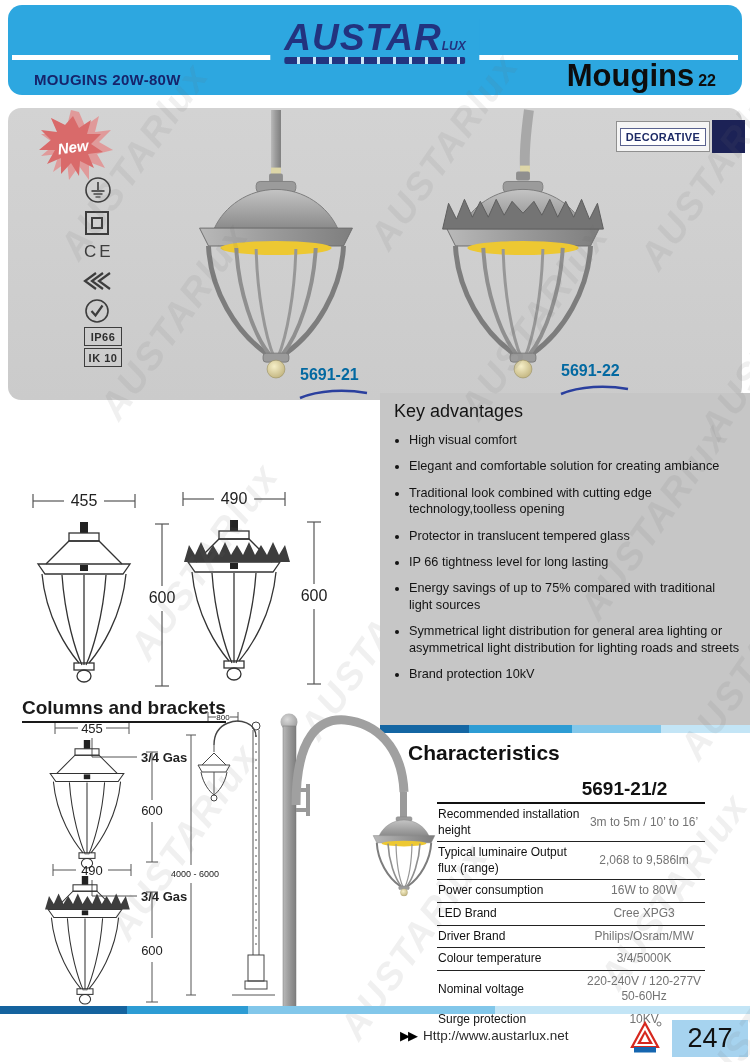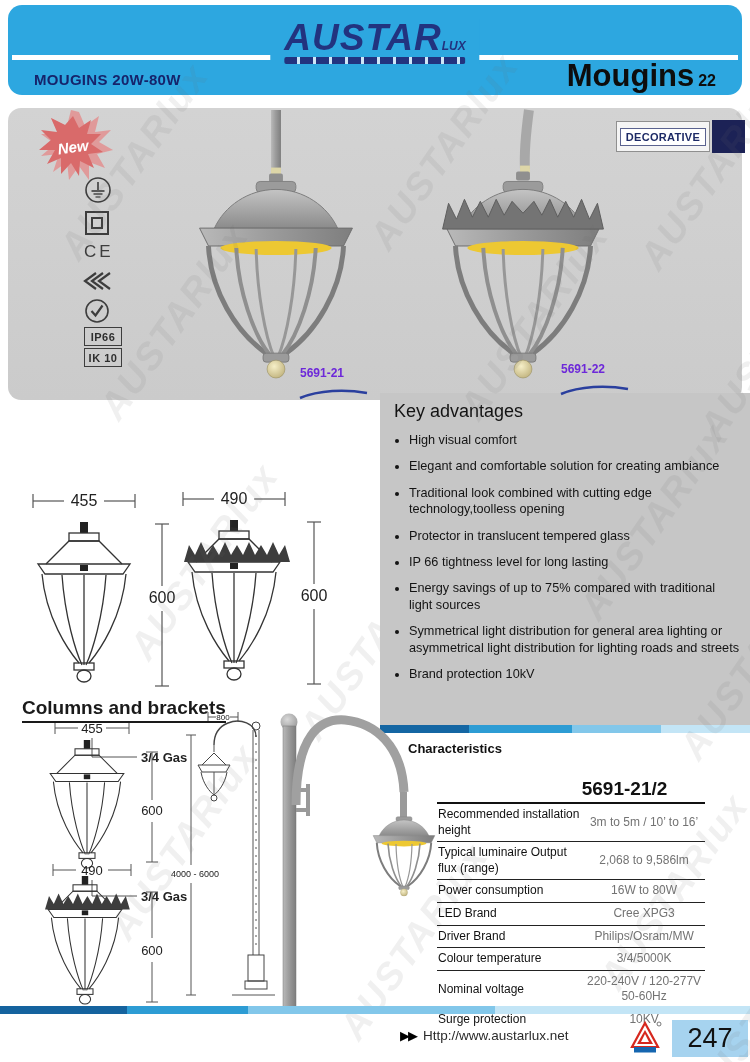--- a/index.html
+++ b/index.html
@@ -35,21 +35,21 @@
          font-size:11px;font-weight:bold;color:#2e2e2e;letter-spacing:.5px;background:transparent;}
 
   .lamp1{position:absolute;left:186px;top:110px;z-index:1;}
   .lamp2{position:absolute;left:428px;top:110px;z-index:1;}
 
   .decorative{position:absolute;left:616px;top:121px;display:flex;z-index:3;}
   .decorative .white{width:92px;height:29px;background:#f4f4f4;border:1px solid #8f8f8f;display:flex;align-items:center;justify-content:center;}
   .decorative .white span{border:1px solid #5a628f;padding:2px 5px;font-size:11px;font-weight:bold;color:#1d2a66;letter-spacing:.3px;background:#fff;}
   .decorative .navy{width:33px;height:33px;background:#1c2256;margin-left:2px;margin-top:-1px;}
 
-  .model-label{position:absolute;font-size:12px;font-weight:bold;color:#6d28d9;z-index:3;}
+  .model-label{position:absolute;font-size:16px;font-weight:bold;color:#0369a1;z-index:3;}
   .swoosh{position:absolute;z-index:3;}
 
   
   .key-panel{position:absolute;left:380px;top:393px;width:370px;height:340px;background:#c6c6c6;z-index:2;}
   .key-title{padding:8px 0 0 14px;font-size:18px;color:#141414;}
   .key-list{margin:10px 10px 0 14px;padding-left:15px;list-style:disc;}
   .key-list li{font-size:12.7px;line-height:1.32;color:#141414;margin-bottom:9.5px;}
   .key-bar{position:absolute;left:0;bottom:0;width:100%;height:8px;
      background:linear-gradient(90deg,#1466a3 0%,#1466a3 24%,#2d9cd4 24%,#2d9cd4 52%,#82c7ea 52%,#82c7ea 76%,#c3e5f6 76%,#c3e5f6 100%);}
 
@@ -59,21 +59,21 @@
   
   svg{overflow:visible;}
   .dim line{stroke:#555;stroke-width:1.2;}
   .dim text{font-size:16px;fill:#222;font-family:"Liberation Sans",sans-serif;}
   .dim2 line{stroke:#555;stroke-width:1;}
   .dim2 text{font-size:13px;fill:#222;font-family:"Liberation Sans",sans-serif;}
   .gas{font-weight:bold;font-size:12px;}
   .abs{position:absolute;}
 
   
-  .char-title{position:absolute;left:408px;top:741px;font-size:13px;font-weight:bold;color:#111;z-index:3;}
+  .char-title{position:absolute;left:408px;top:741px;font-size:21px;font-weight:bold;color:#111;z-index:3;}
   .char-table{position:absolute;left:437px;top:778px;width:268px;z-index:3;}
   .char-head{display:flex;justify-content:flex-end;border-bottom:2px solid #111;padding-bottom:2px;}
   .char-head span{width:46%;text-align:left;font-size:19px;font-weight:bold;color:#111;}
   .char-row{display:flex;border-bottom:1.5px solid #222;}
   .char-row:last-child{border-bottom:none;}
   .c-label{width:54%;font-size:12px;line-height:1.3;color:#111;padding:3px 2px 3px 1px;display:flex;align-items:center;}
   .c-value{width:46%;font-size:12px;line-height:1.3;color:#737373;display:flex;align-items:center;justify-content:center;text-align:center;padding:3px 0;}
 
   
   .foot-bar{position:absolute;left:0;top:1006px;width:750px;height:8px;

